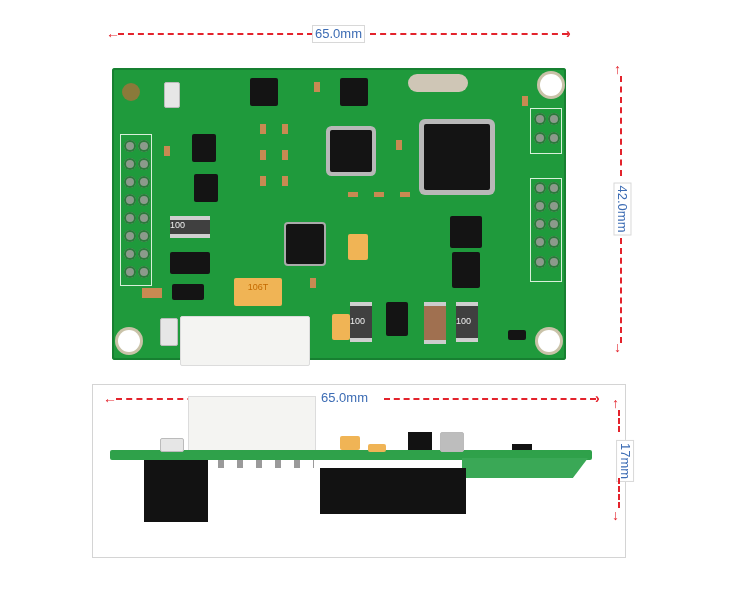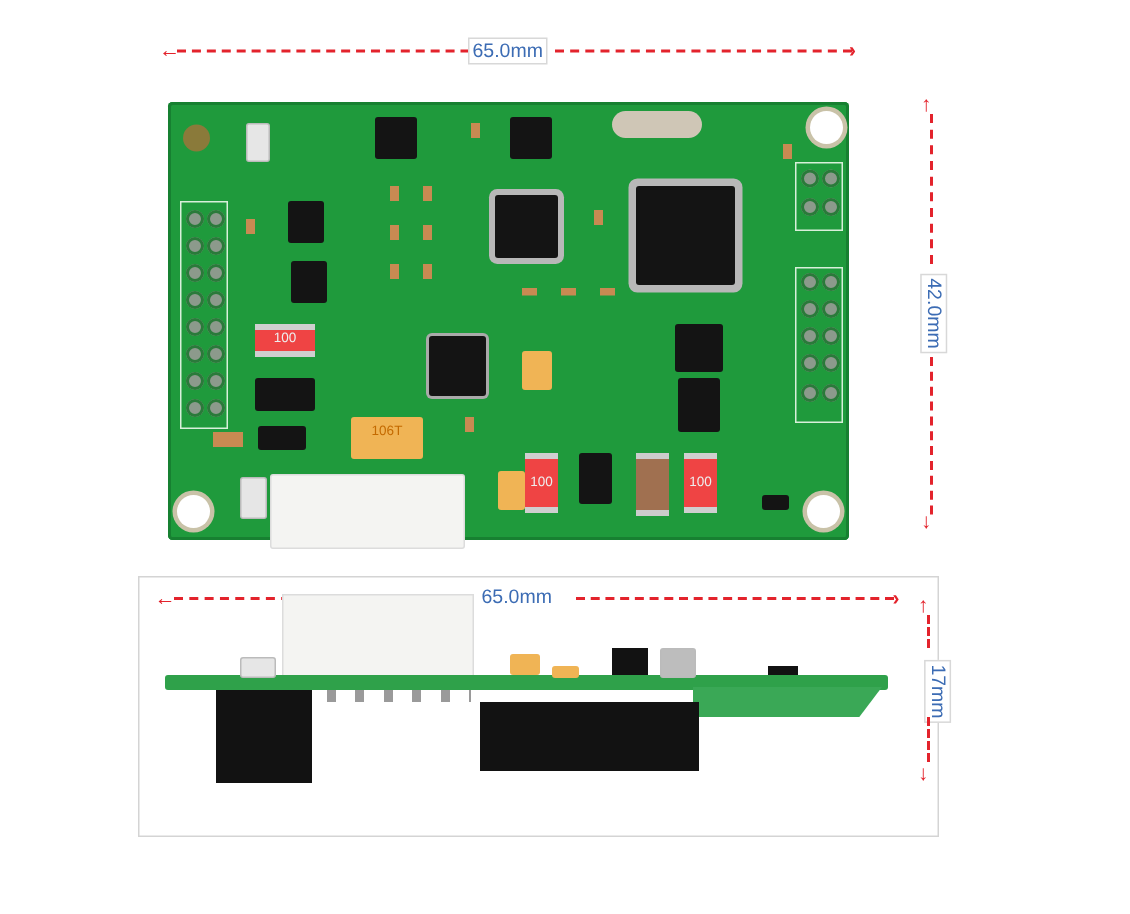--- a/index.html
+++ b/index.html
@@ -39,21 +39,21 @@
       border-radius: 3px;
       box-shadow: inset 0 0 0 2px #178031;
       overflow: hidden;
     }
     .hole { position: absolute; width: 22px; height: 22px; border-radius: 50%; background: #ffffff; box-shadow: 0 0 0 3px #c9c2a8; }
     .chip { position: absolute; background: #141414; border-radius: 2px; }
     .silk { position: absolute; border: 1px solid #d8f0da; }
     .pin-round { position: absolute; width: 12px; height: 12px; border-radius: 50%; background: #8c9a8c; box-shadow: 0 0 0 2px #2a7a3a inset; }
     .smd { position: absolute; background: #c88a52; }
     .tant { position: absolute; background: #f0b455; border-radius: 2px; }
-    .resist-big { position: absolute; background: #ef4444; border-top: 4px solid #cfcfcf; border-bottom: 4px solid #cfcfcf; color:#eee; font-size:9px; text-align:center; }
+    .resist-big { position: absolute; background: #404040; border-top: 4px solid #cfcfcf; border-bottom: 4px solid #cfcfcf; color:#eee; font-size:9px; text-align:left; }
     .connector-white { position: absolute; background: #f4f4f2; border: 1px solid #dcdcdc; border-radius: 2px; }
     .led { position: absolute; background: #e6e6e6; border: 1px solid #bbb; border-radius: 2px; }
 
     
     .side-frame { position: absolute; left: 92px; top: 384px; width: 532px; height: 172px; border: 1px solid #d4d4d4; background: #fff; }
     .pcb-side { position: absolute; background: #2fa14a; }
     .black-block { position: absolute; background: #121212; }
   </style>
 </head>
 <body>

